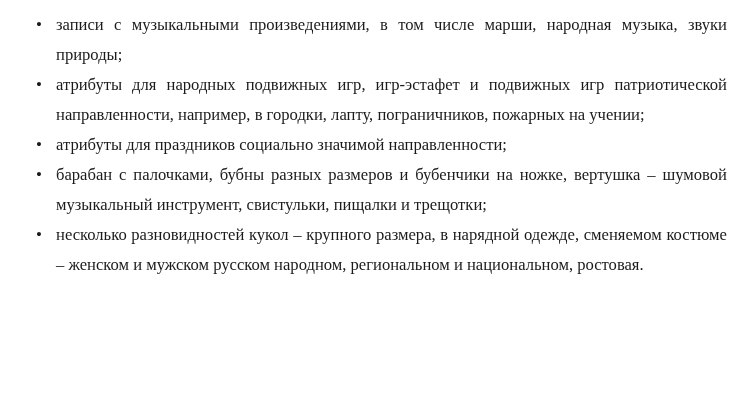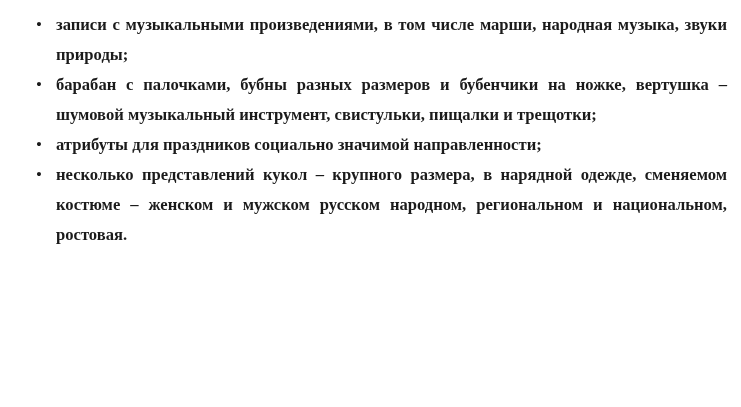--- a/index.html
+++ b/index.html
@@ -37,34 +37,36 @@
     content: "\2022";
     position: absolute;
     left: 2px;
     top: 0;
     font-size: 17px;
     line-height: 30px;
     color: #1b1b1b;
   }
   .li-text {
     display: block;
-    font-weight: bold;
   }
 </style>
 </head>
 <body>
 
 <div class="doc">
   <ul class="bullet-list">
     <li>
       <span class="li-text">записи с музыкальными произведениями, в том числе марши, народная музыка, звуки природы;</span>
     </li>
     <li>
-      <span class="li-text">барабан с палочками, бубны разных размеров и бубенчики на ножке, вертушка – шумовой музыкальный инструмент, свистульки, пищалки и трещотки;</span>
+      <span class="li-text">атрибуты для народных подвижных игр, игр-эстафет и подвижных игр патриотической направленности, например, в городки, лапту, пограничников, пожарных на учении;</span>
     </li>
     <li>
       <span class="li-text">атрибуты для праздников социально значимой направленности;</span>
     </li>
     <li>
-      <span class="li-text">несколько представлений кукол – крупного размера, в нарядной одежде, сменяемом костюме – женском и мужском русском народном, региональном и национальном, ростовая.</span>
+      <span class="li-text">барабан с палочками, бубны разных размеров и бубенчики на ножке, вертушка – шумовой музыкальный инструмент, свистульки, пищалки и трещотки;</span>
+    </li>
+    <li>
+      <span class="li-text">несколько разновидностей кукол – крупного размера, в нарядной одежде, сменяемом костюме – женском и мужском русском народном, региональном и национальном, ростовая.</span>
     </li>
   </ul>
 </div>
 
 </body></html>

